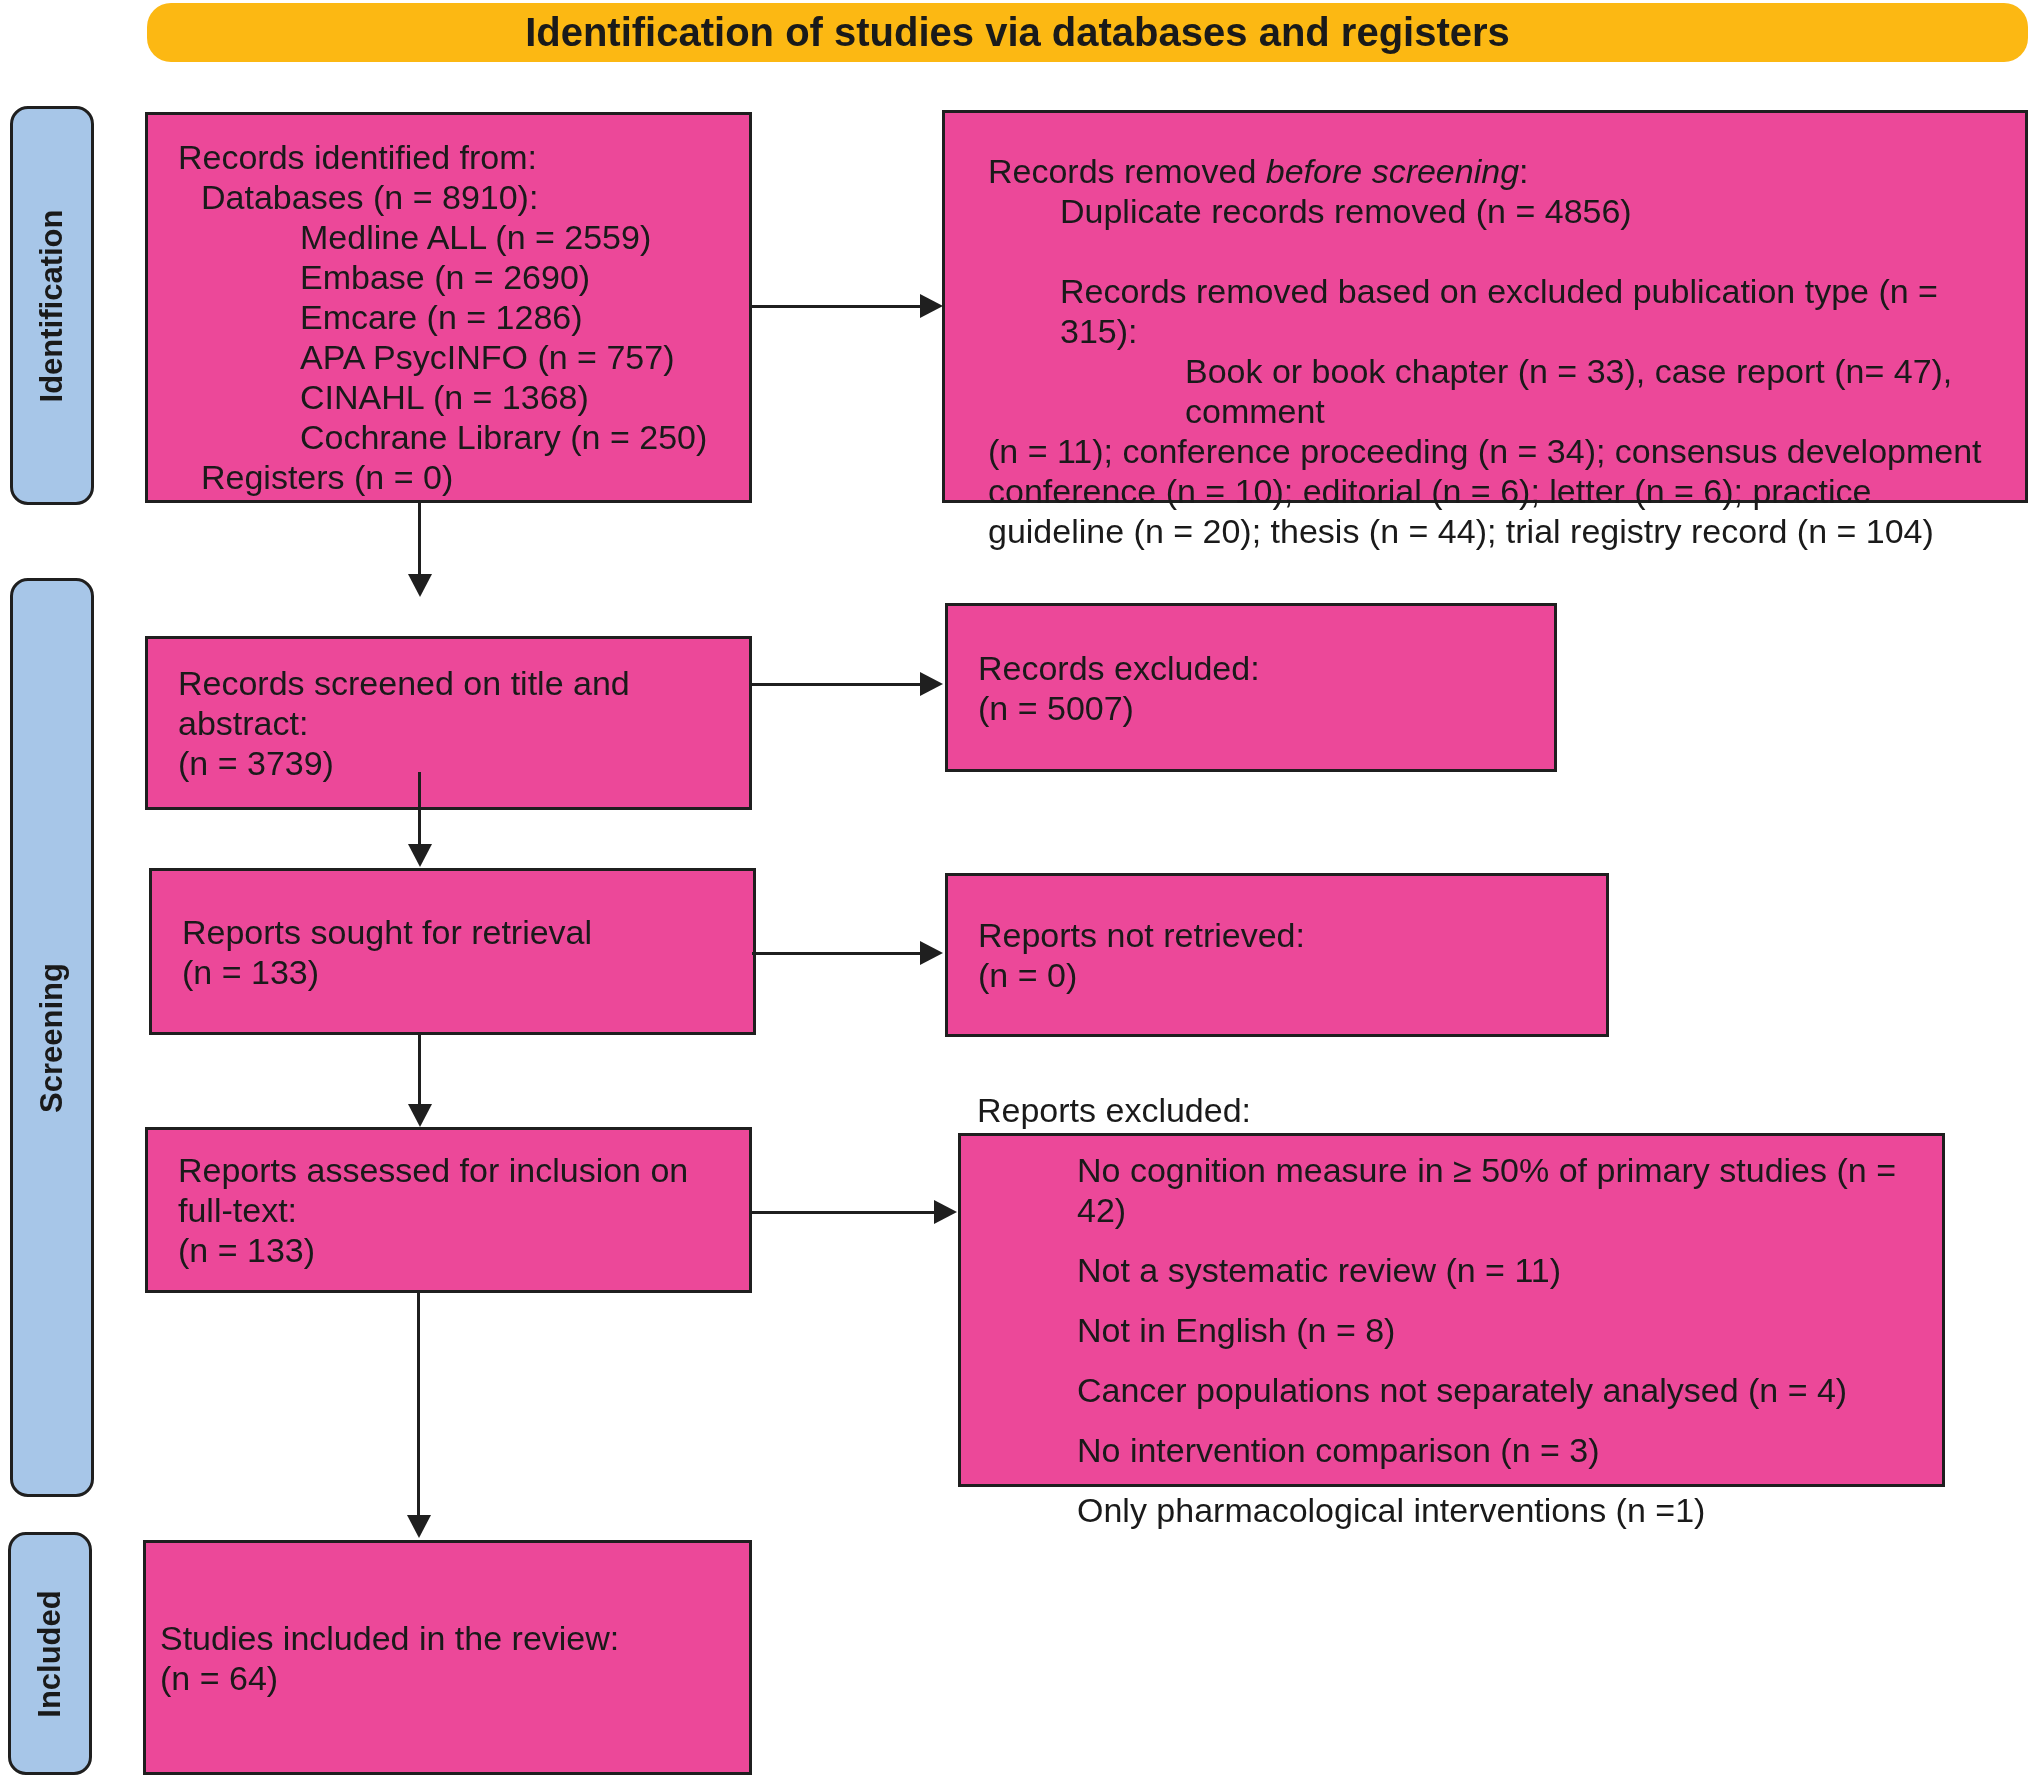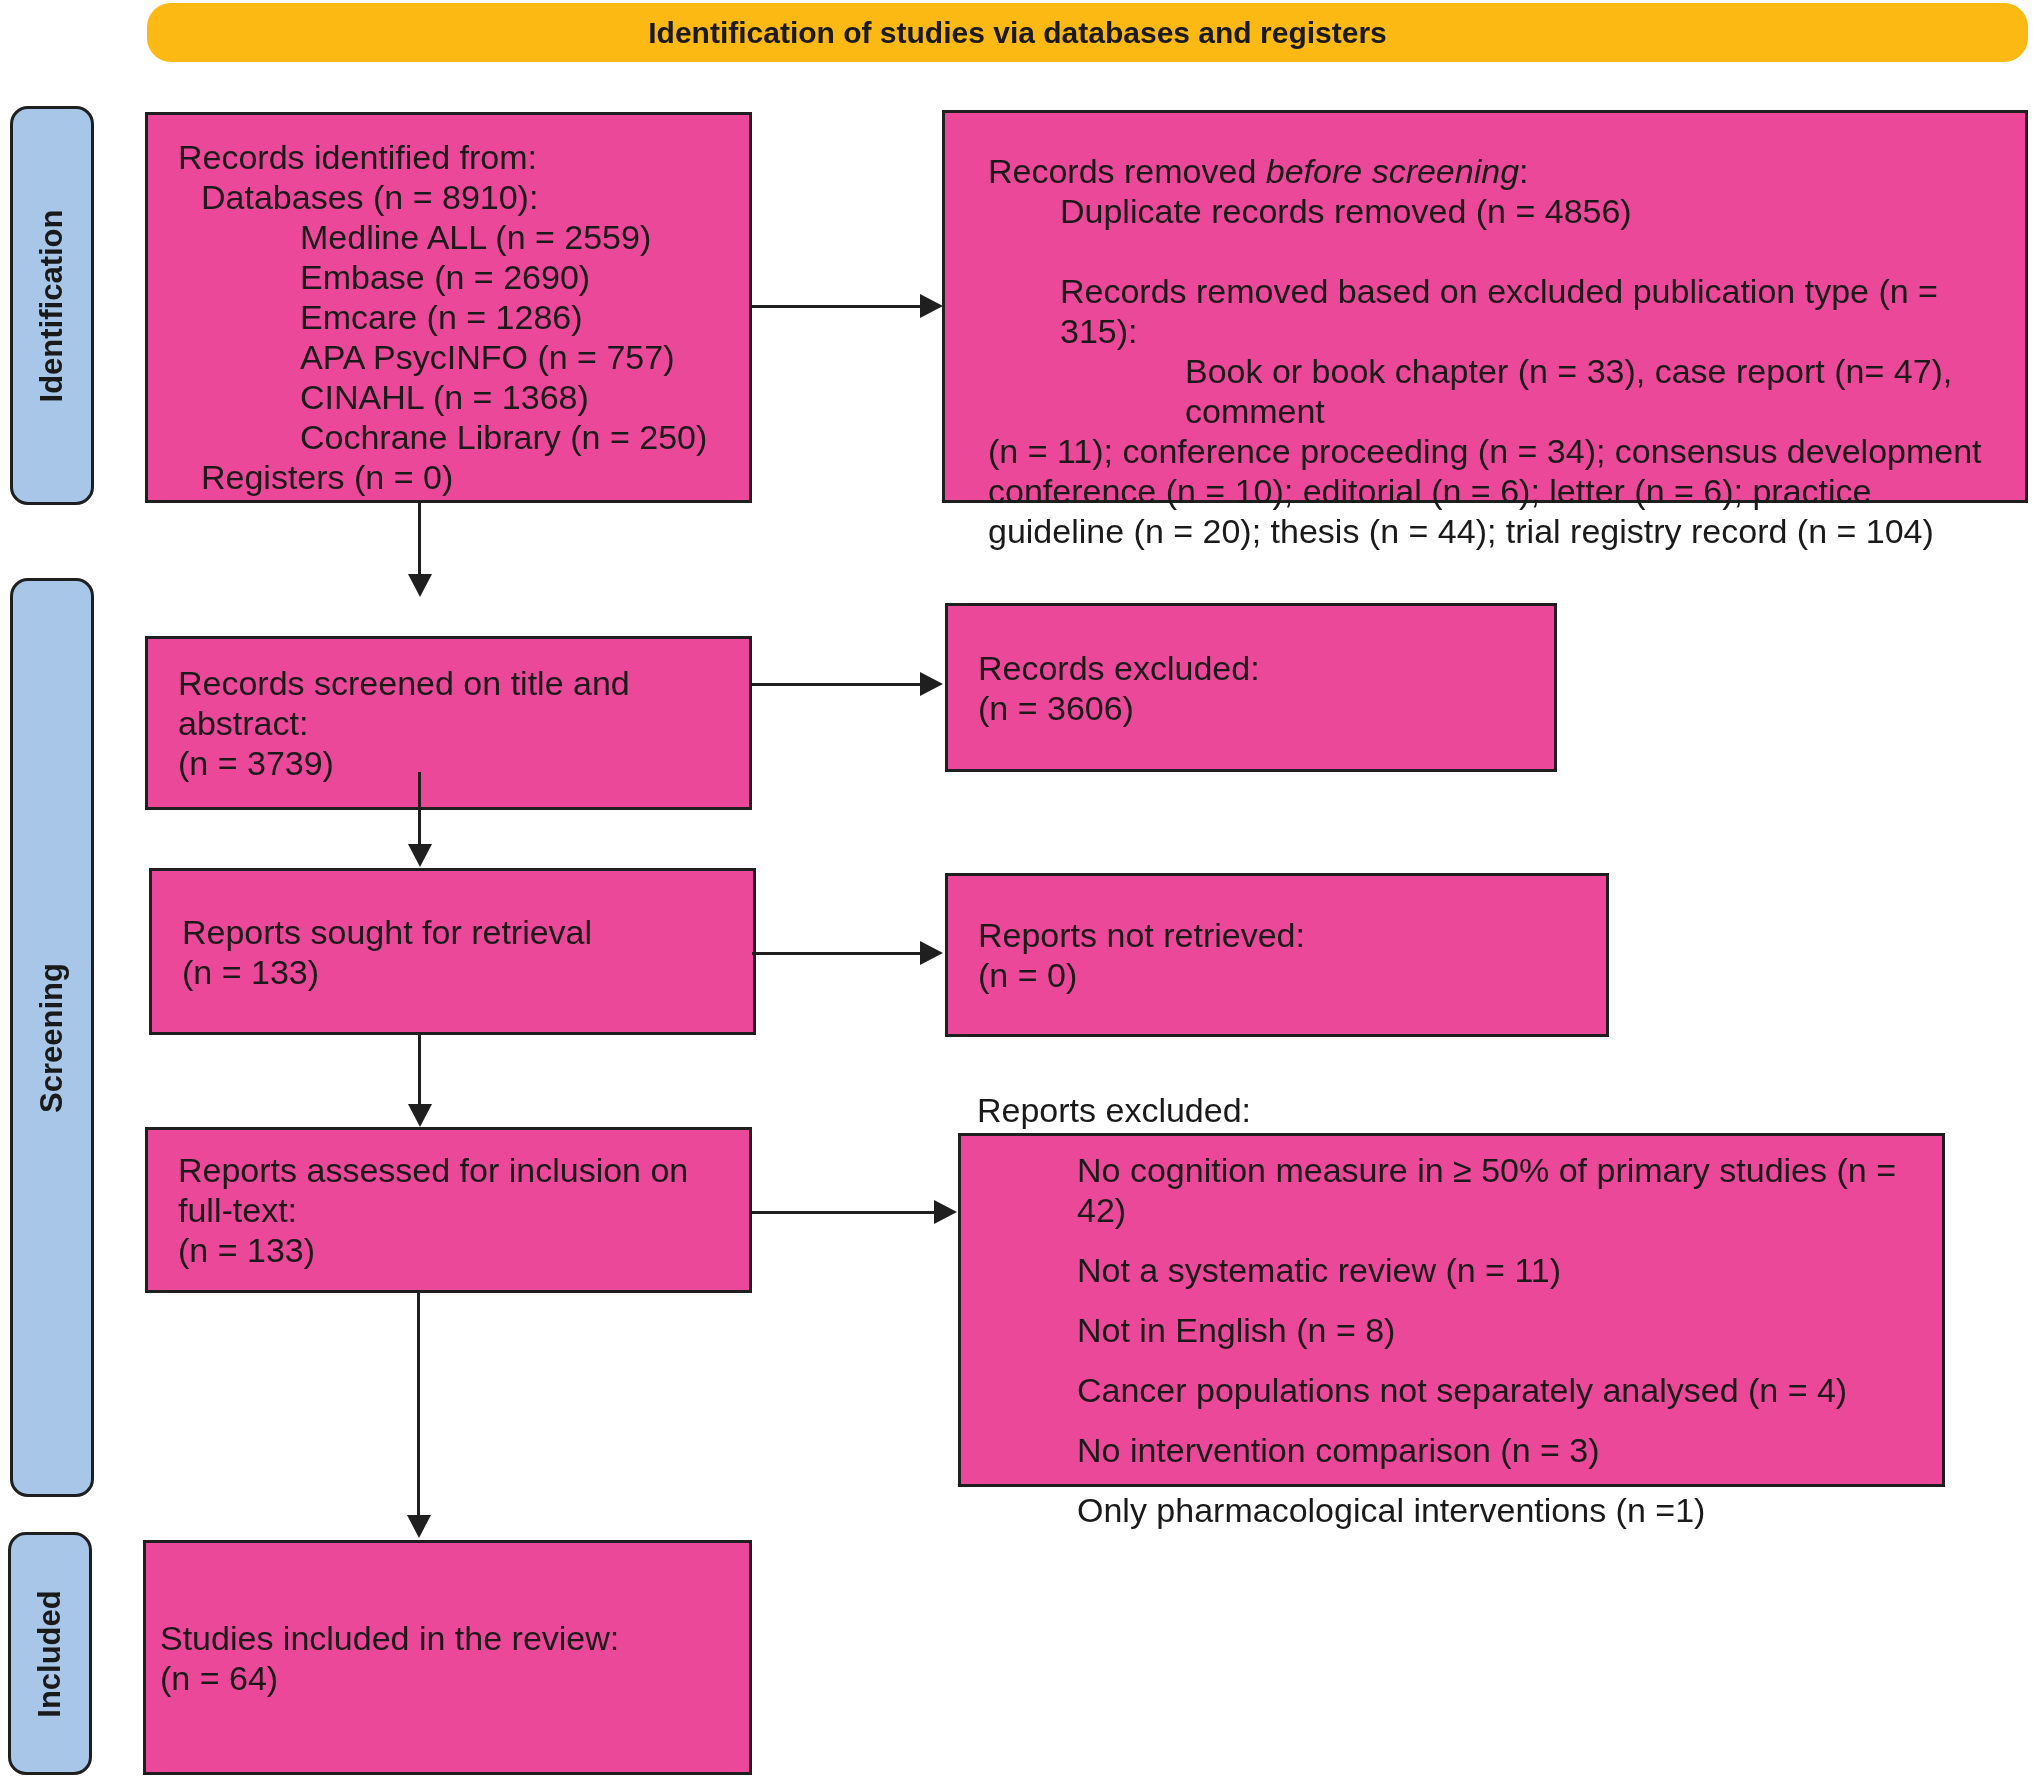--- a/index.html
+++ b/index.html
@@ -11,21 +11,21 @@
   }
   html,body{margin:0;padding:0;background:#fff;}
   .canvas{
     position:relative;width:2033px;height:1780px;background:#fff;
     font-family:"Liberation Sans", sans-serif;color:var(--text);
   }
   .banner{
     position:absolute;left:147px;top:3px;width:1881px;height:59px;
     background:var(--banner);border-radius:24px;
     display:flex;align-items:center;justify-content:center;
-    font-size:30px;font-weight:bold;box-sizing:border-box;padding-right:140px;
+    font-size:40px;font-weight:bold;box-sizing:border-box;padding-right:140px;
   }
   .stage{
     position:absolute;background:var(--stage-fill);
     border:3px solid var(--border);border-radius:18px;box-sizing:border-box;
     display:flex;align-items:center;justify-content:center;
   }
   .stage span{
     transform:rotate(-90deg);white-space:nowrap;
     font-size:31px;font-weight:bold;
   }
@@ -102,21 +102,21 @@
     <div class="gap"></div>
     <div class="ri1">Records removed based on excluded publication type (n = 315):</div>
     <div class="ri2">Book or book chapter (n = 33), case report (n= 47), comment</div>
     <div>(n = 11); conference proceeding (n = 34); consensus development</div>
     <div>conference (n = 10); editorial (n = 6); letter (n = 6); practice</div>
     <div>guideline (n = 20); thesis (n = 44); trial registry record (n = 104)</div>
   </div>
 
   <div class="box vcenter" style="left:945px;top:603px;width:612px;height:169px;padding-left:30px;">
     <div>Records excluded:</div>
-    <div>(n = 3606)</div>
+    <div>(n = 5007)</div>
   </div>
 
   <div class="box vcenter" style="left:945px;top:873px;width:664px;height:164px;padding-left:30px;">
     <div>Reports not retrieved:</div>
     <div>(n = 0)</div>
   </div>
 
   <div class="box vcenter" style="left:958px;top:1133px;width:987px;height:354px;padding-left:16px;gap:20px;">
     <div>Reports excluded:</div>
     <div class="ei1">No cognition measure in ≥ 50% of primary studies (n = 42)</div>

